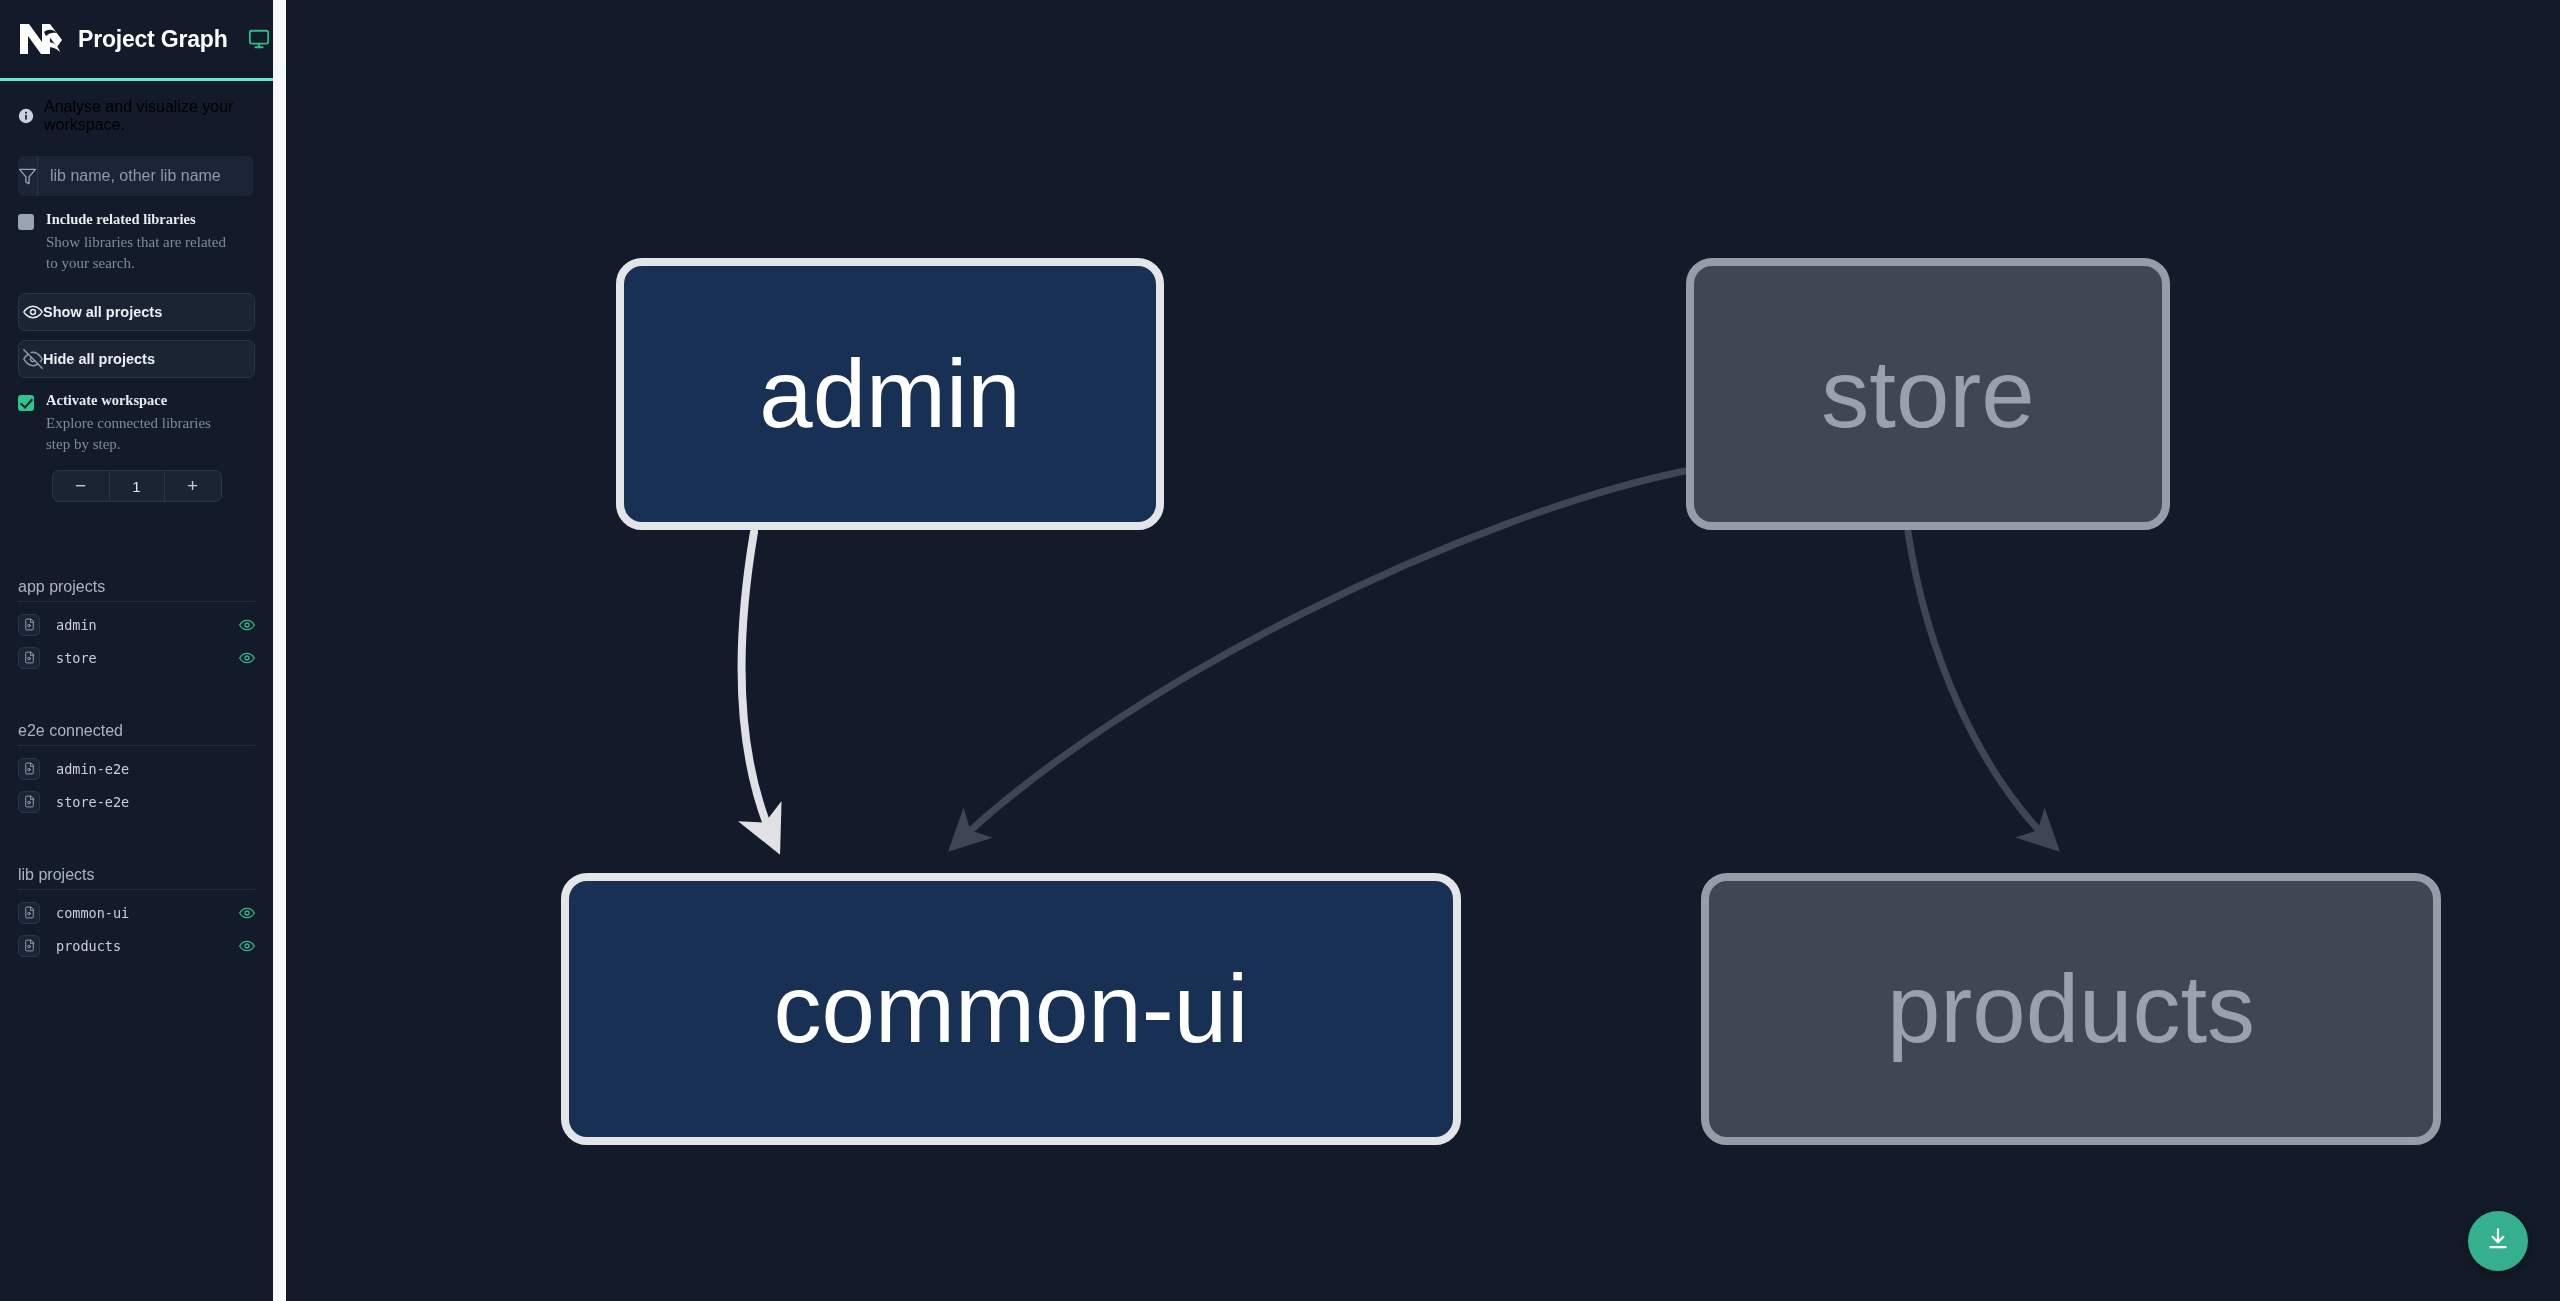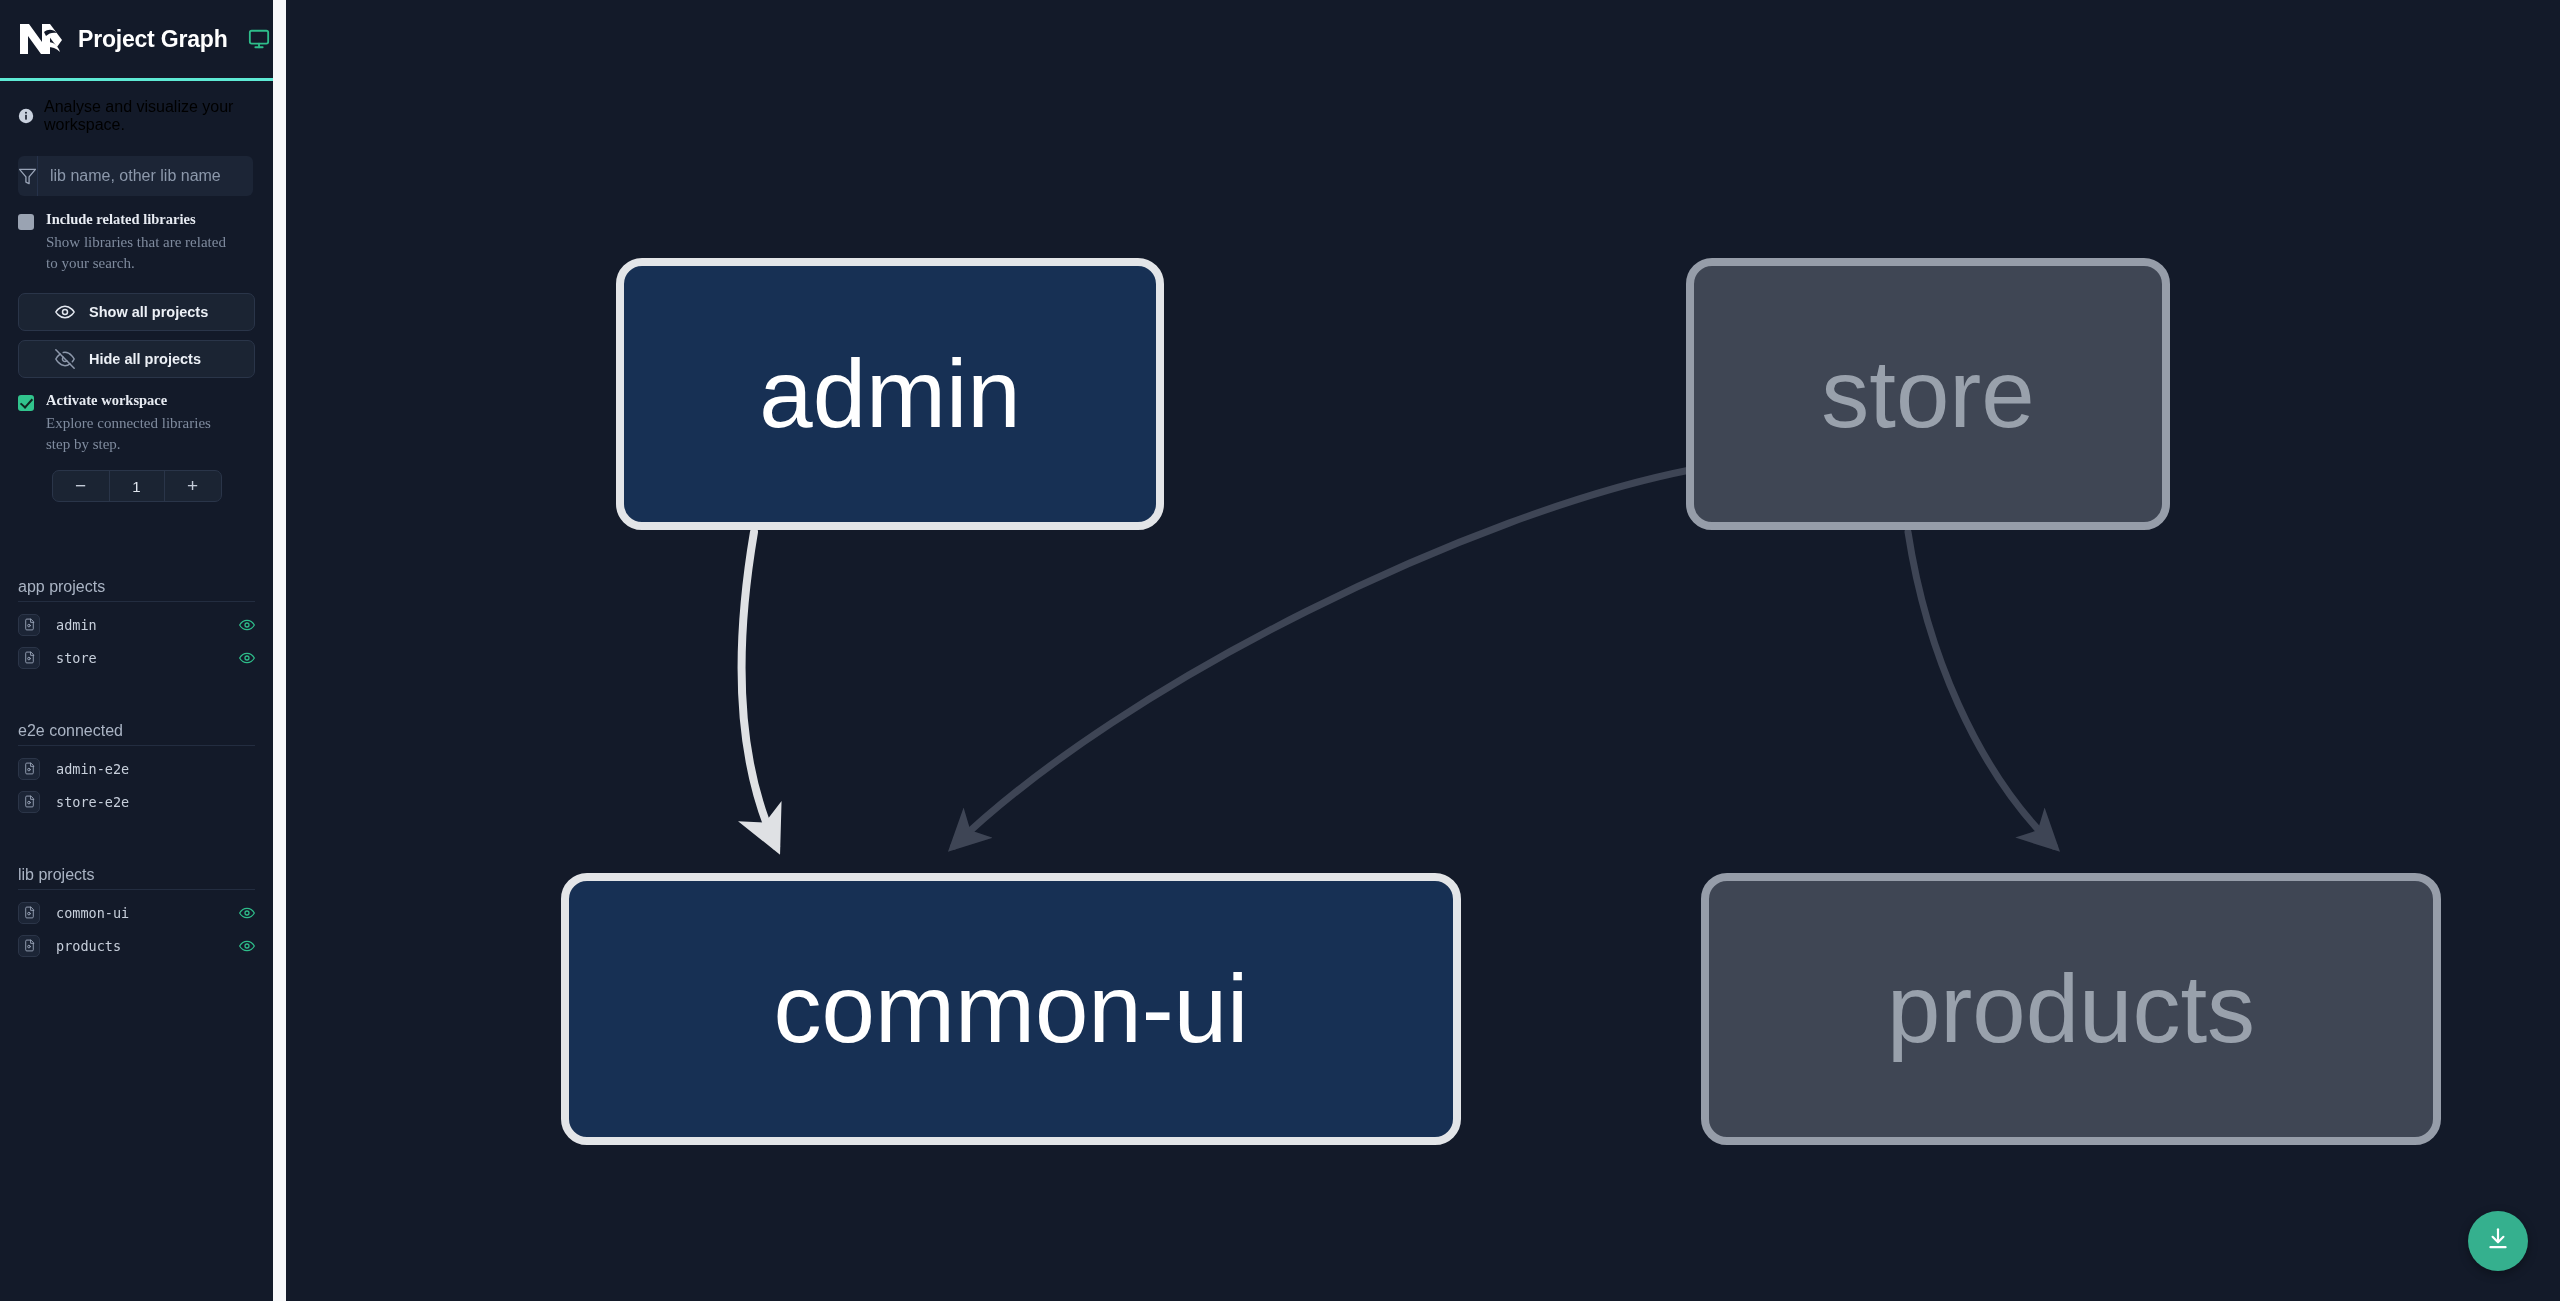--- a/index.html
+++ b/index.html
@@ -95,21 +95,21 @@
   .check-desc { color: #7f8b9e; font-size: 15px; line-height: 1.45; max-width: 192px; }
 
   
   .btn-wrap { padding: 18px 18px 0 18px; display: flex; flex-direction: column; gap: 9px; }
   .sb-btn {
     height: 38px; width: 100%;
     background: #1b2433;
     border: 1px solid #2a3549;
     border-radius: 7px;
     display: flex; align-items: center;
-    gap: 14px; padding: 0 36px;
+    padding: 0 4px;
     cursor: pointer;
   }
   .sb-btn-label { color: #ecf0f6; font-size: 14.5px; font-weight: 700; }
   .eye-i { width: 20px; height: 20px; flex: 0 0 20px; }
 
   
   .stepper-wrap { display: flex; justify-content: center; padding-top: 14px; }
   .stepper {
     display: flex; height: 32px;
     border: 1px solid #2a3549; border-radius: 7px;

